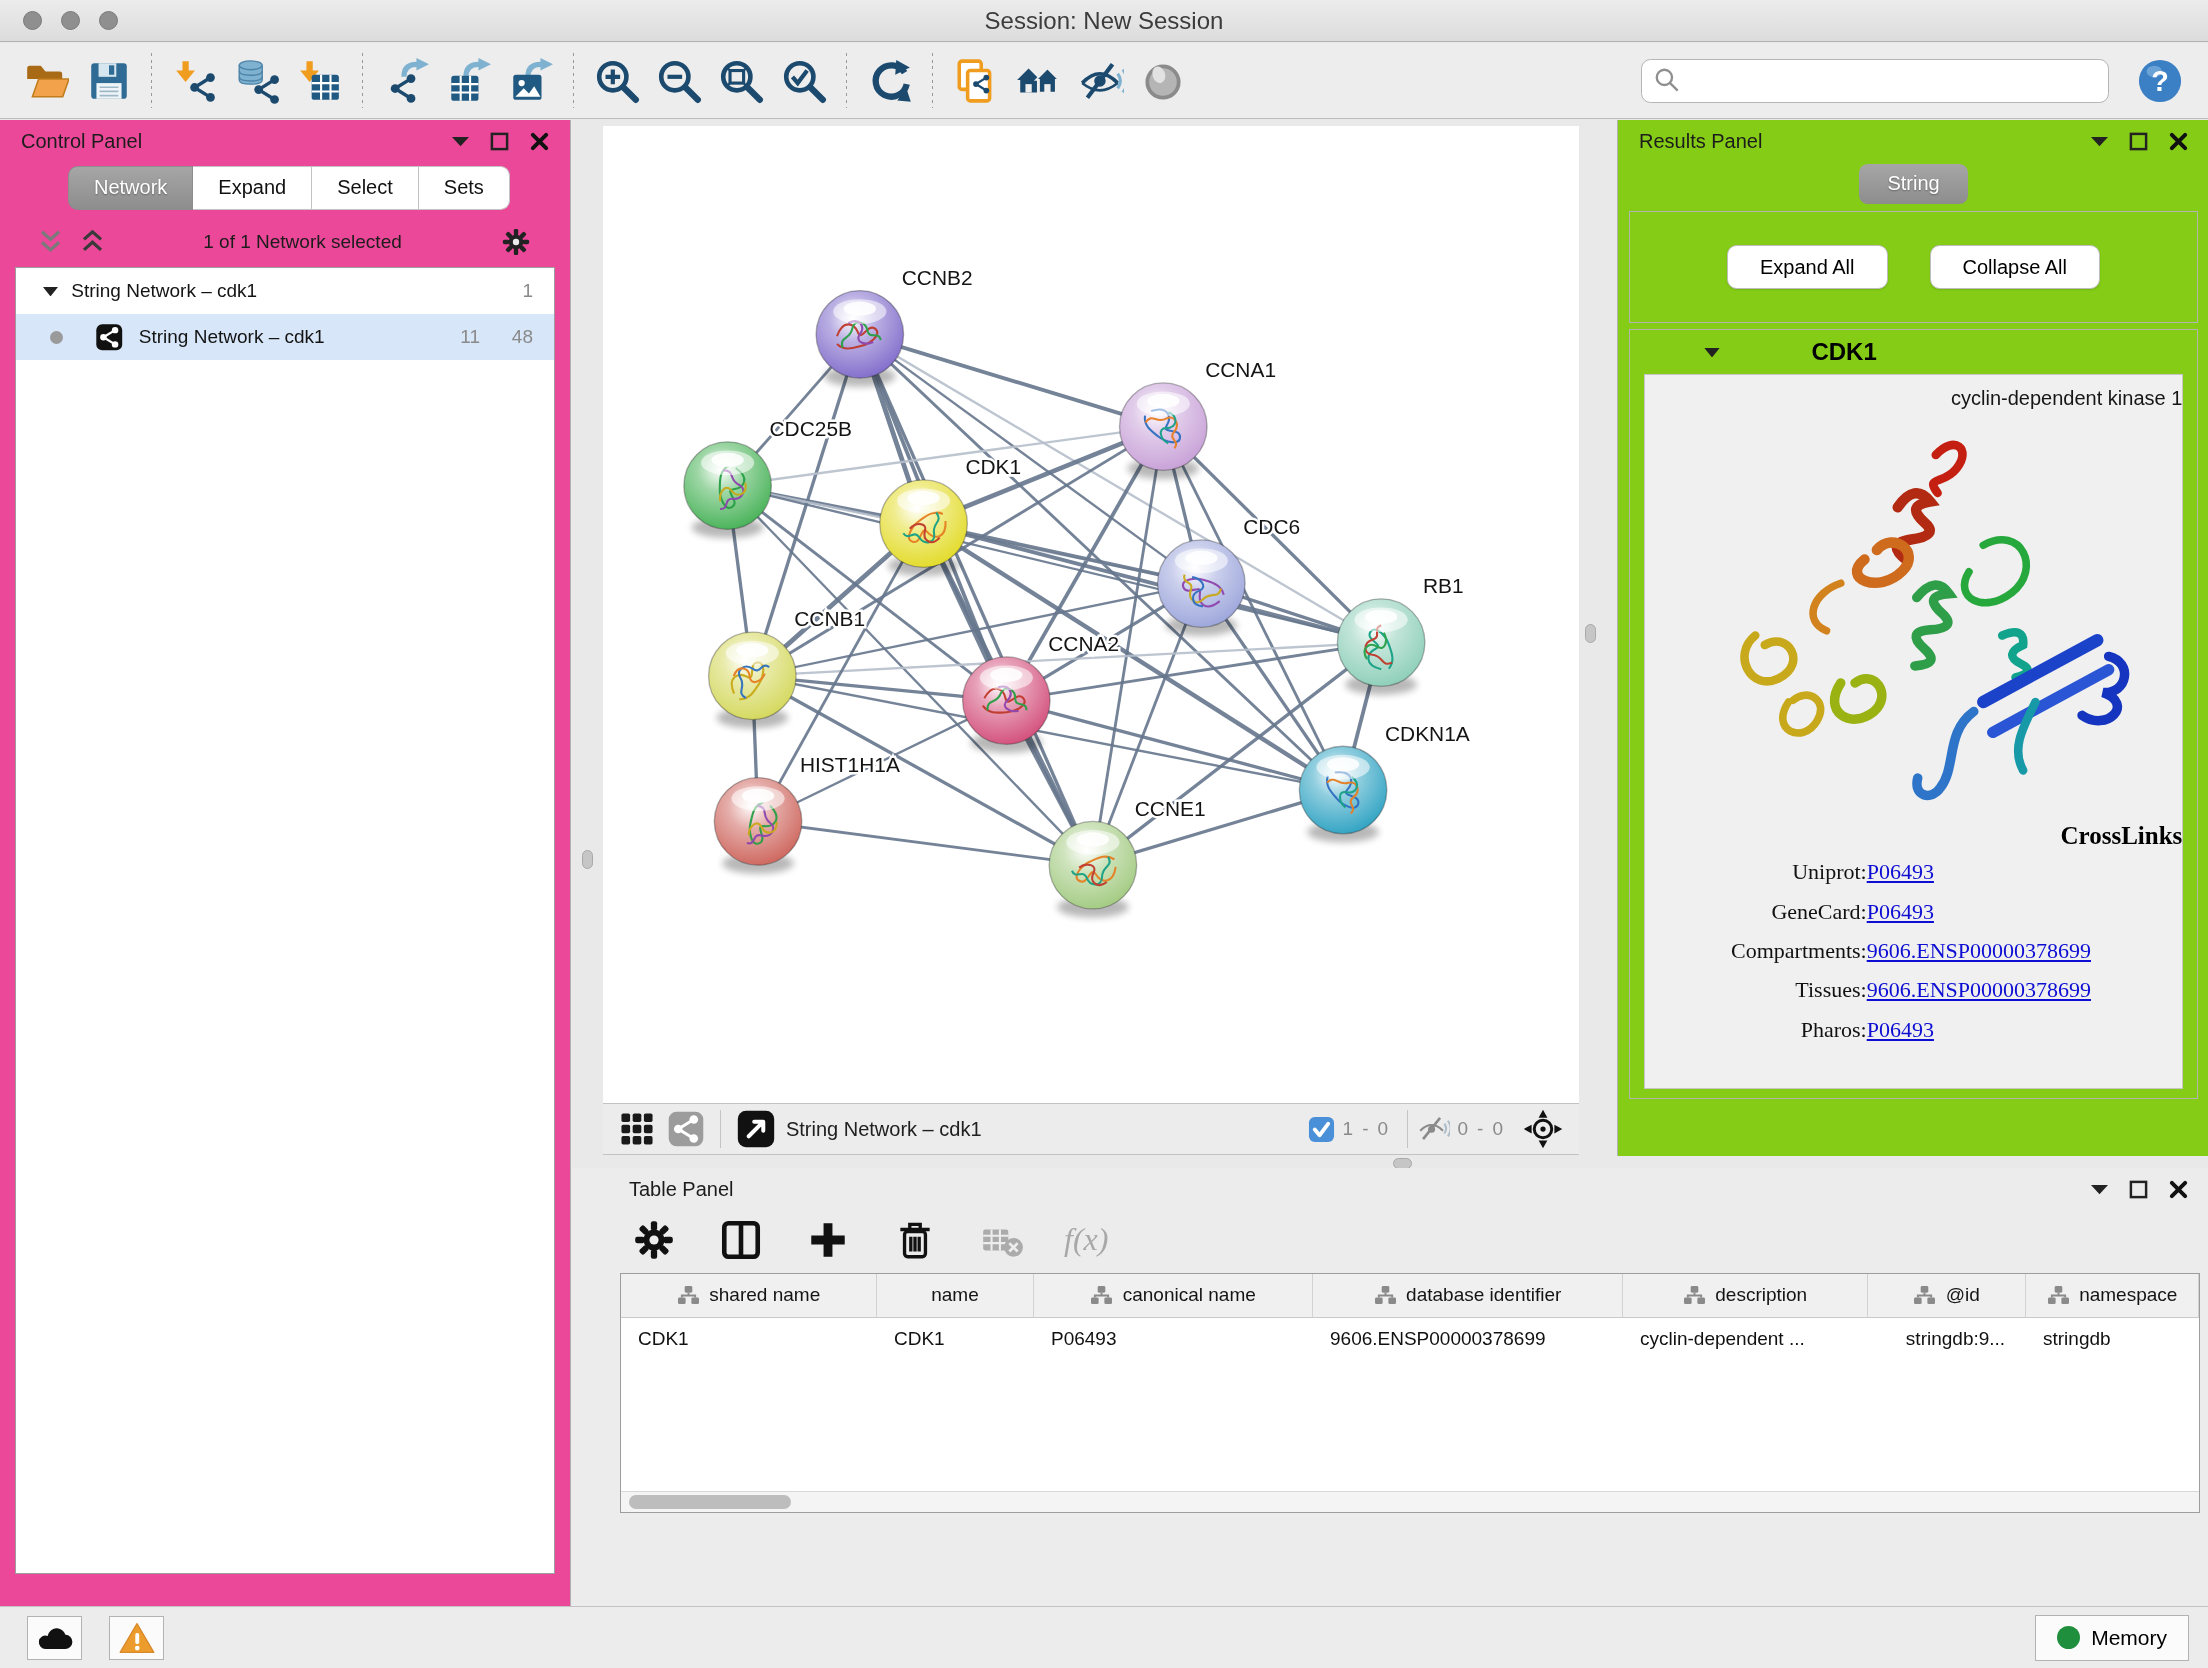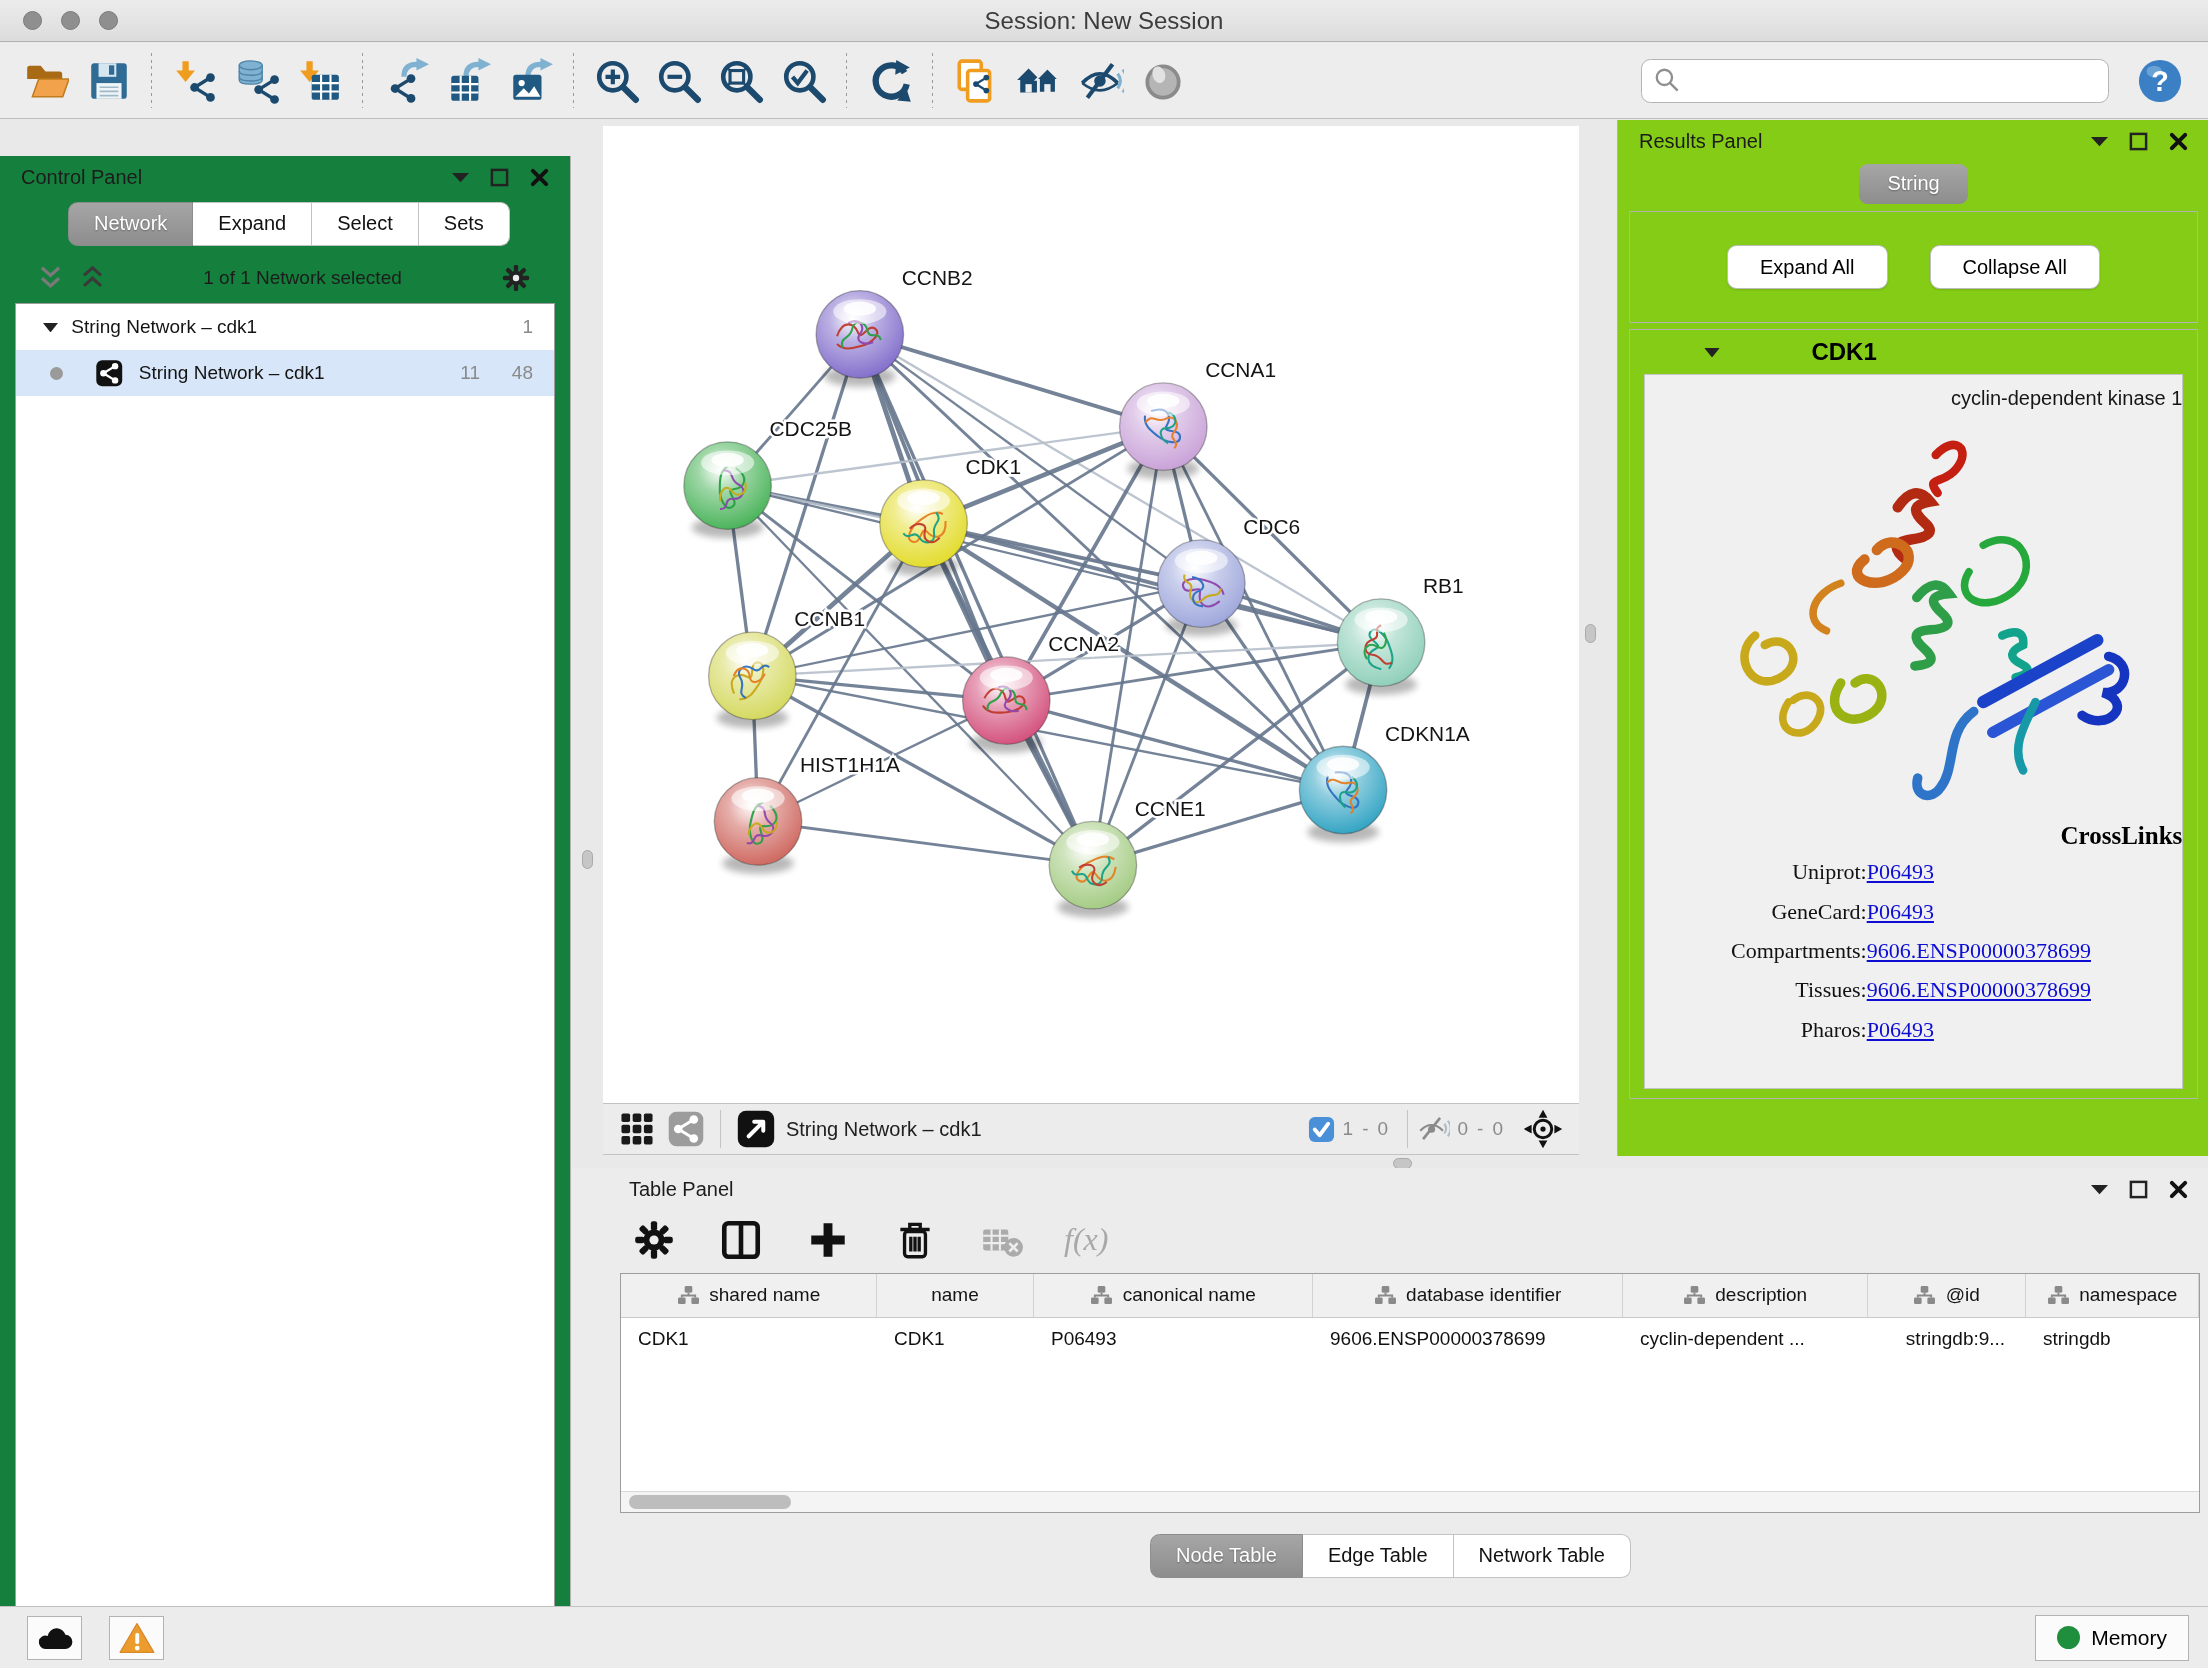--- a/index.html
+++ b/index.html
@@ -39,21 +39,21 @@
   .tabstrip { display:flex; }
   .tab { height:44px; padding:0 25px; display:flex; align-items:center; font-size:20px;
     background:#fff; border:1px solid #c3c3c3; border-left:none; color:#111; }
   .tab:first-child { border-left:1px solid #c3c3c3; border-radius:9.5px 0 0 9.5px; }
   .tab:last-child { border-radius:0 9.5px 9.5px 0; }
   .tab.active { background:linear-gradient(#a6a6a6,#8d8d8d); color:#fff; border-color:#8d8d8d;
     text-shadow:0 1px 1.9px rgba(0,0,0,.35); }
 
   
   #control-panel { position:absolute; left:0; top:120px; width:571px; height:1486px;
-    background:#15803d; border-right:1px solid #b2b2b2; display:flex; flex-direction:column;margin-top:36px; }
+    background:#ec4899; border-right:1px solid #b2b2b2; display:flex; flex-direction:column; }
   #cp-tabs { margin:3.8px 0 9.5px 68px; }
   #cp-list-toolbar { height:46px; display:flex; align-items:center; padding:0 38px; }
   #cp-list-toolbar .label { flex:1; text-align:center; font-size:19px; color:#1c1c1c; }
   #cp-listbox { flex:1; margin:1.9px 15px 32px 15px; background:#fff; border:1.9px solid #9d9d9d; overflow:hidden; }
   .tree-row { height:46px; display:flex; align-items:center; font-size:19px; color:#141414; }
   .tree-row .count { color:#8a8a8a; width:53px; text-align:right; }
   .tree-row .grow { flex:1; }
   #tree-child { background:#d7e6f8; }
 
   
@@ -905,25 +905,20 @@
           <div class="td" style="width: 310px;">9606.ENSP00000378699</div>
           <div class="td" style="width: 245px;">cyclin-dependent ...</div>
           <div class="td" style="width: 158px; text-align: center;">stringdb:9...</div>
           <div class="td" style="width: 173px;">stringdb</div>
         </div>
       <div id="tbody-fill"></div>
       <div id="hscroll">
         <span id="hscroll-thumb"></span>
       </div>
     </div>
-    <div id="tp-tabs" class="tabstrip">
-        <span class="tab active">Node Table</span>
-        <span class="tab">Edge Table</span>
-        <span class="tab">Network Table</span>
-      </div>
   </div>
 
   <div id="statusbar">
     <span class="status-btn">
       <svg width="38" height="28.5" viewBox="0 0 44 34">
         <path d="M11 31 a8 8 0 1 1 2.2-15.6 A11 11 0 0 1 34.5 14 A7.5 7.5 0 0 1 34 31 z" fill="#111"></path>
       </svg>
     </span>
     <span class="status-btn">
       <svg width="38" height="32" viewBox="0 0 44 38">

